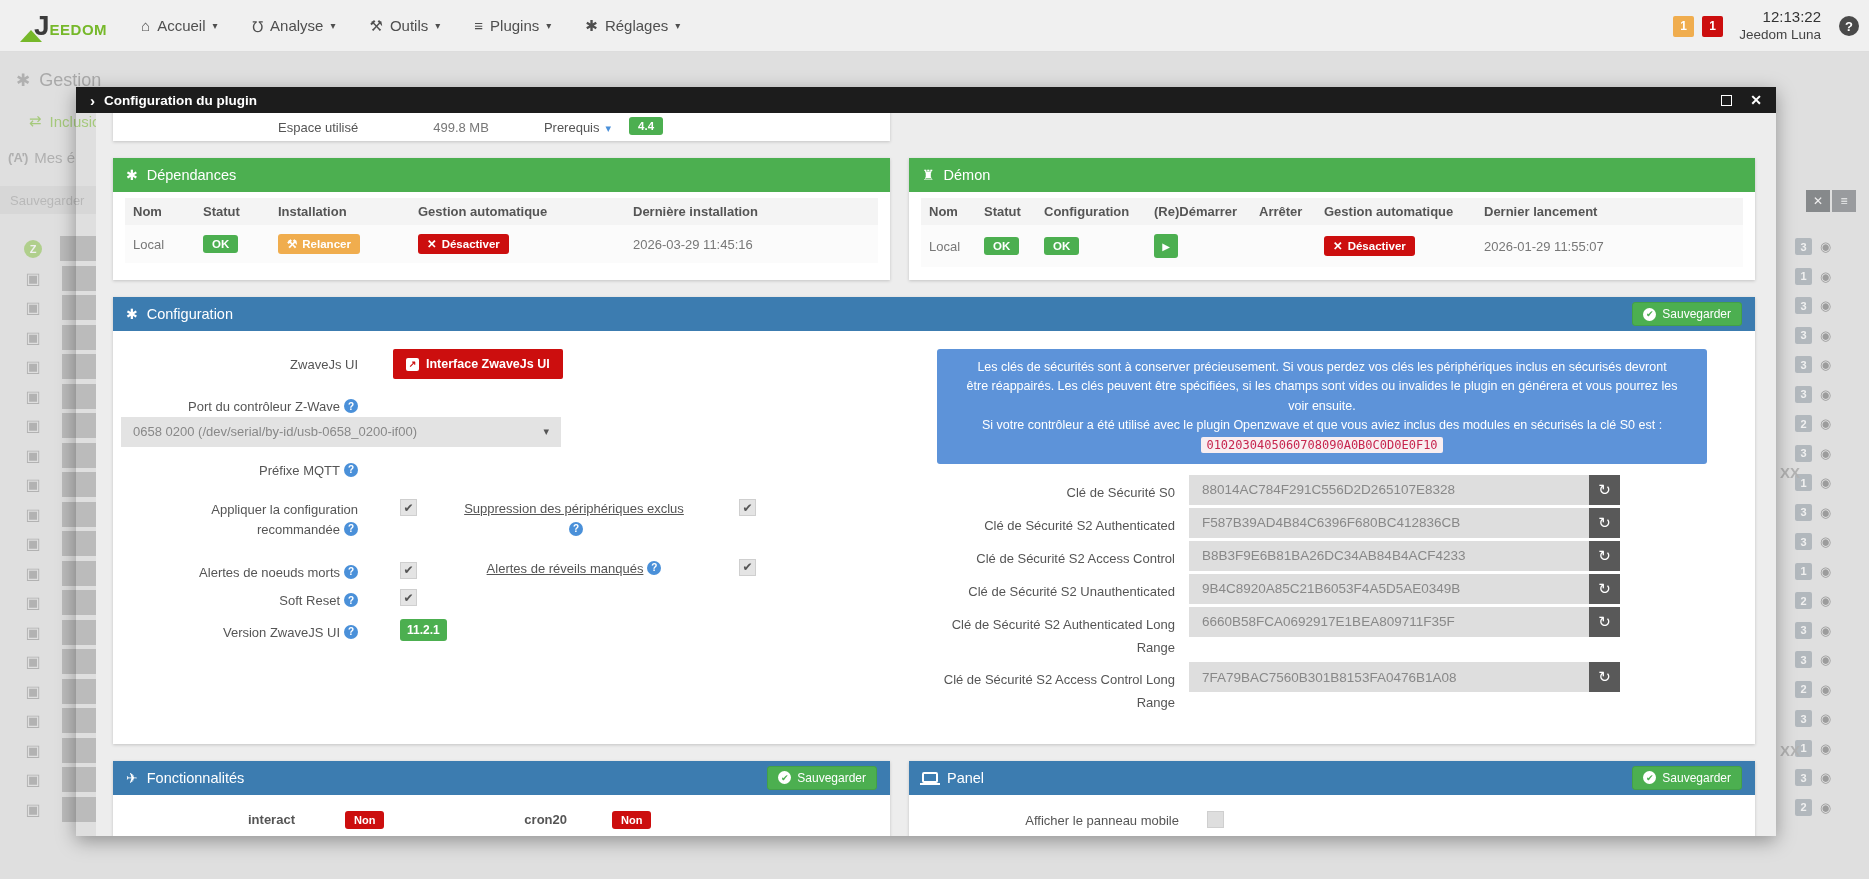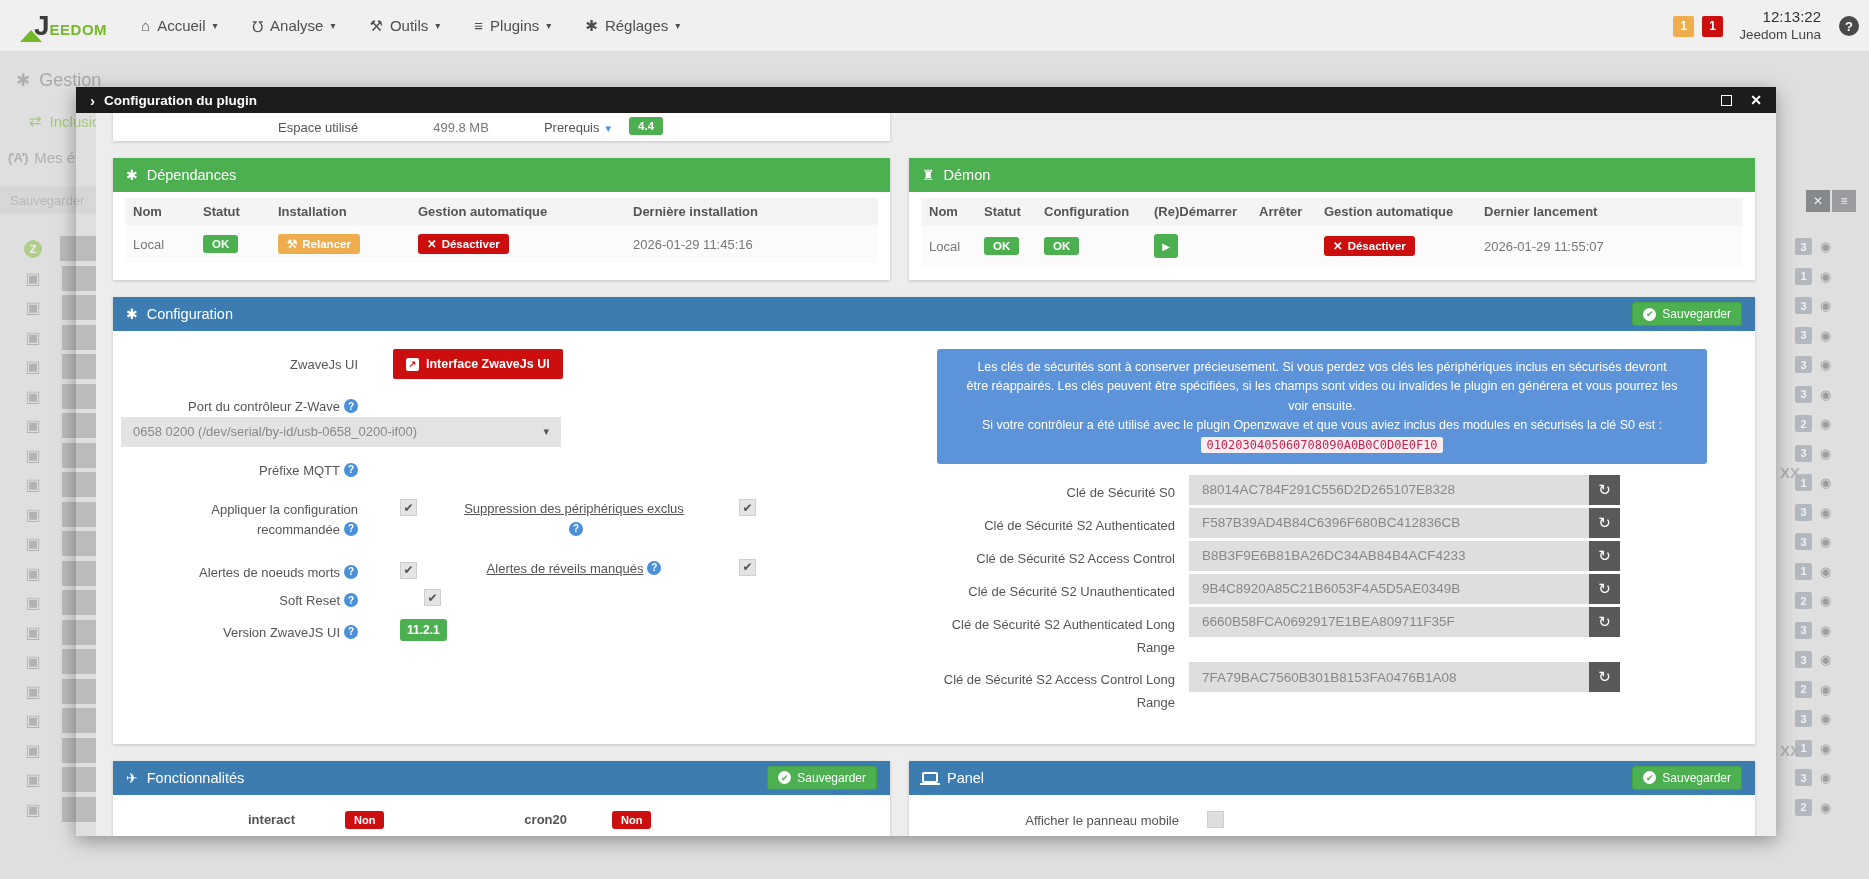--- a/index.html
+++ b/index.html
@@ -423,21 +423,21 @@
             <td>Local</td>
             <td><span class="bdg green">OK</span></td>
             <td><span class="bdg orange">
                     <span>⚒</span>
                     <span>Relancer</span>
                   </span></td>
             <td><span class="bdg red">
                     <span>✕</span>
                     <span>Désactiver</span>
                   </span></td>
-            <td>2026-01-29 11:45:16</td>
+            <td>2026-03-29 11:45:16</td>
           </tr>
         </tbody>
           </table>
       </div>
 
       <div class="card w-right">
         <div class="sec-head green">
           <span class="sico">♜</span>
           <span>Démon</span>
         </div>
@@ -506,21 +506,21 @@
             <span class="cb cb1">✔</span>
             <span class="lbl2"><span>Suppression des périphériques exclus</span><br><span class="help">?</span></span>
             <span class="cb cb2">✔</span>
           </div>
           <div class="frow" style="margin-bottom:6px;">
             <span class="flbl"><span>Alertes de noeuds morts</span><span class="help">?</span></span>
             <span class="cb cb1">✔</span>
             <span class="lbl2" style="padding-top:2px;"><span>Alertes de réveils manqués</span><span class="help">?</span></span>
             <span class="cb cb2" style="margin-top:2px;">✔</span>
           </div>
-          <div class="frow" style="margin-bottom:8px;gap:24px;">
+          <div class="frow" style="margin-bottom:8px;">
             <span class="flbl" style="padding-top:3px;"><span>Soft Reset</span><span class="help">?</span></span>
             <span class="cb cb1" style="margin-top:1px;">✔</span>
           </div>
           <div class="frow">
             <span class="flbl" style="padding-top:4px;"><span>Version ZwaveJS UI</span><span class="help">?</span></span>
             <span class="ver-badge">11.2.1</span>
           </div>
         </div>
 
         <div class="cfg-right">

